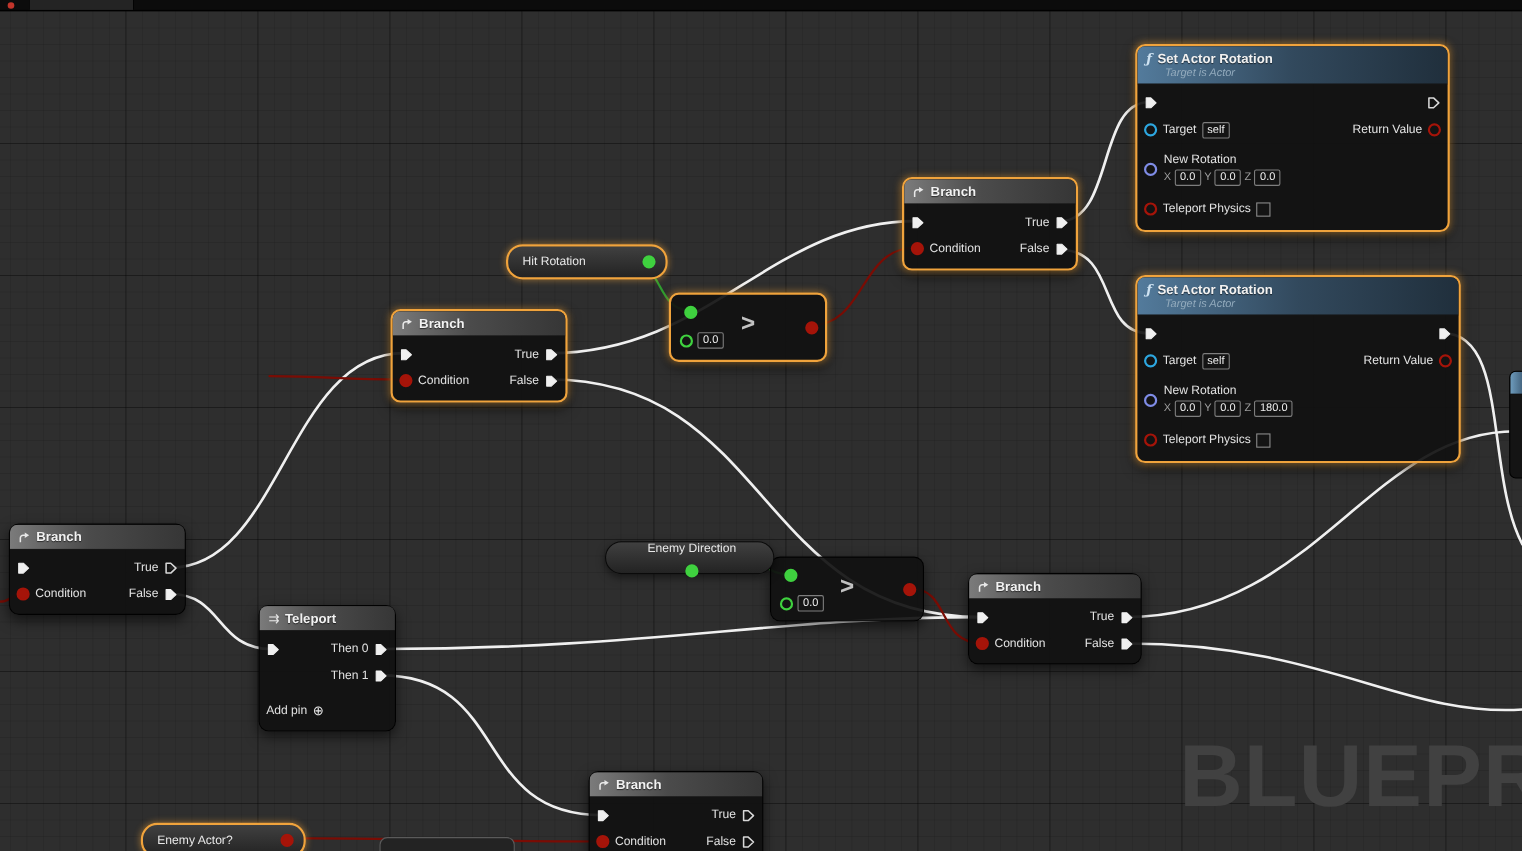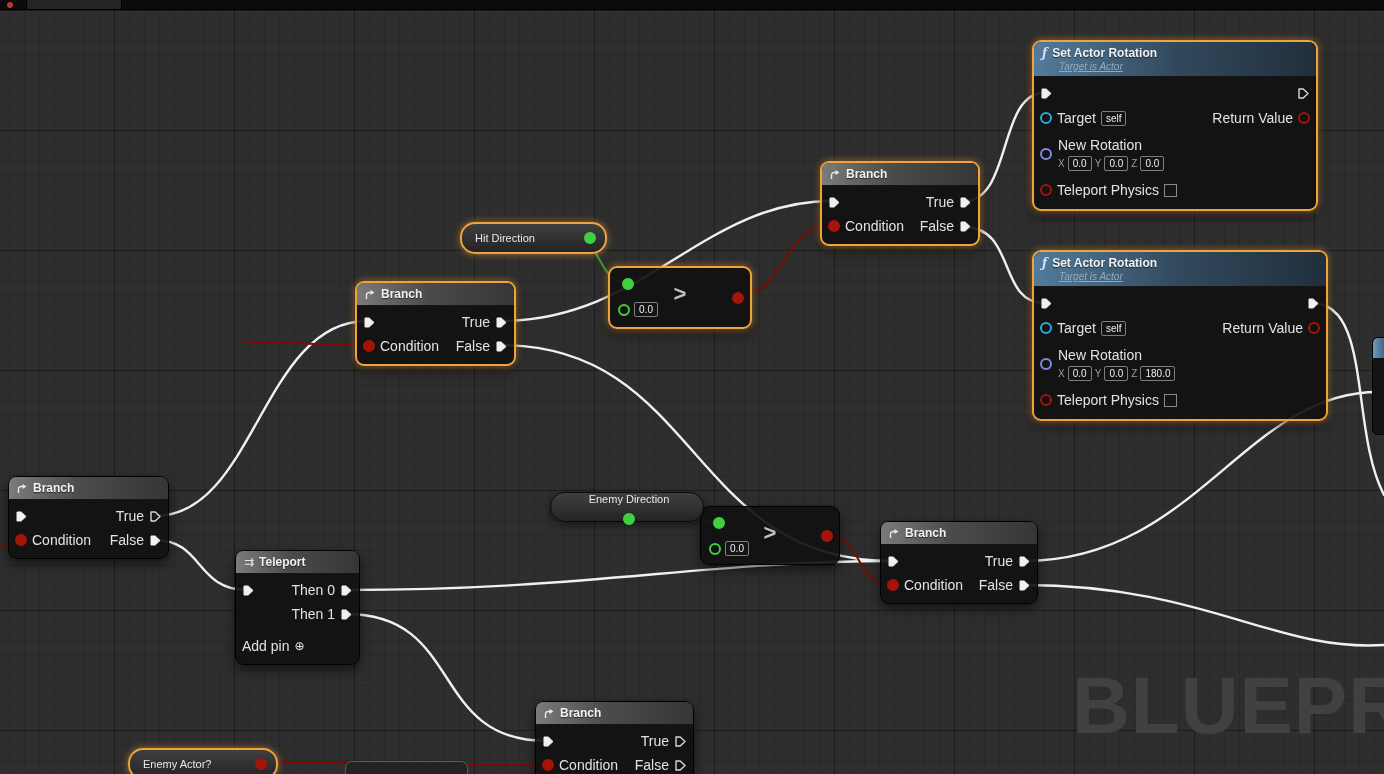--- a/index.html
+++ b/index.html
@@ -22,28 +22,28 @@
   .wfloat{fill:none;stroke:#2f9e2f;stroke-width:2;stroke-linecap:round;}
 
   .node{position:absolute;z-index:2;background:rgba(17,17,17,0.92);border:1px solid rgba(0,0,0,0.9);
     border-radius:9px;box-shadow:0 5px 12px rgba(0,0,0,0.55);color:#ddd;}
   .node.selected{border:2px solid #f0a33c;box-shadow:0 0 7px 1px rgba(240,163,60,0.45),0 5px 12px rgba(0,0,0,0.55);}
   .hdr{display:flex;align-items:center;gap:5px;padding:4px 8px;border-radius:7px 7px 0 0;border-bottom:1px solid #161616;
     background:linear-gradient(90deg,#7b7b7b,#4b4b4b 45%,#363636);}
   .hdr .t{font-size:12px;font-weight:bold;color:#f2f2f2;text-shadow:0 1px 1px rgba(0,0,0,0.6);white-space:nowrap;}
   .hdr.blue{display:block;background:linear-gradient(90deg,#537b9c,#32495d 50%,#202f3c);}
   .hdr.blue .trow{display:flex;align-items:center;gap:5px;}
-  .hdr.blue .sub{font-size:10px;font-style:italic;color:#93abbd;margin-left:17px;margin-top:1px;white-space:nowrap;text-decoration:underline;}
+  .hdr.blue .sub{font-size:10px;font-style:italic;color:#93abbd;margin-left:17px;margin-top:1px;white-space:nowrap;}
   .ficon{font-style:italic;font-family:"DejaVu Serif",serif;font-size:12px;font-weight:bold;color:#cfe3f2;}
   .seqicon,.addicon{font-size:12px;color:#e6e6e6;}
   .body{padding:4px 0 6px;}
   .row{display:flex;align-items:center;justify-content:space-between;min-height:24px;padding:0 6px;}
   .row.tall{min-height:26px;}
   .grp{display:flex;align-items:center;gap:5px;}
-  .plabel{font-size:14px;color:#e2e2e2;white-space:nowrap;}
+  .plabel{font-size:11px;color:#e2e2e2;white-space:nowrap;}
   svg.exec{width:13px;height:13px;flex:0 0 auto;}
   svg.exec path{fill:#f0f0f0;stroke:#f0f0f0;stroke-width:1;stroke-linejoin:round;}
   svg.exec.hollow path{fill:transparent;stroke:#d8d8d8;stroke-width:1.4;}
   .dot{width:8px;height:8px;border-radius:50%;border:2px solid transparent;box-sizing:content-box;flex:0 0 auto;}
   .dot.bool{border-color:#a51409}.dot.bool.filled{background:#a51409}
   .dot.float{border-color:#3fd13f}.dot.float.filled{background:#3fd13f}
   .dot.object{border-color:#2da7e0}
   .dot.rot{border-color:#7f8ce6}
   .valuebox{display:inline-block;background:#141414;border:1px solid #7e7e7e;border-radius:2px;color:#efefef;
     font-size:10px;line-height:13px;padding:0 4px;min-width:14px;text-align:center;white-space:nowrap;}
@@ -445,21 +445,21 @@
     <span class="dot float filled abs" style="left:12px;top:10px;"></span>
     <span class="abs" style="left:8px;top:34px;display:flex;align-items:center;gap:4px;">
       <span class="dot float"></span>
       <span class="valuebox">0.0</span>
     </span>
     <span class="op">&gt;</span>
     <span class="dot bool filled abs" style="left:120px;top:23px;"></span>
   </div>
 
   <div class="pill selected" style="left:460px;top:222px;width:121px;">
-    <span>Hit Direction</span>
+    <span>Hit Rotation</span>
     <span class="dot float filled"></span>
   </div>
 
 
   <div class="pill" style="left:550px;top:492px;width:130px;flex-direction:column;">
     <span>Enemy Direction</span>
     <span class="dot float filled"></span>
   </div>
 
   <div class="pill selected" style="left:128px;top:748px;width:124px;">

